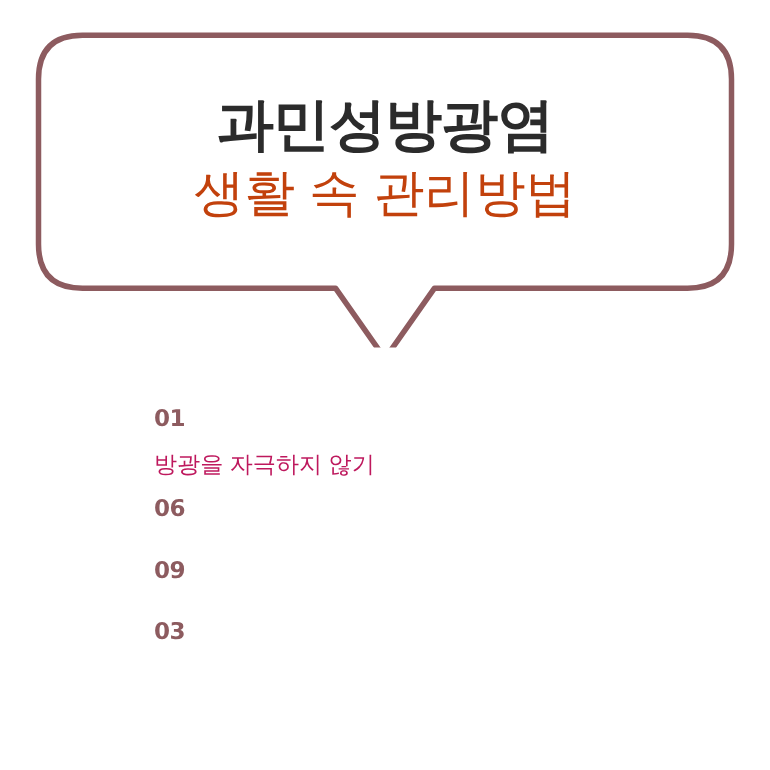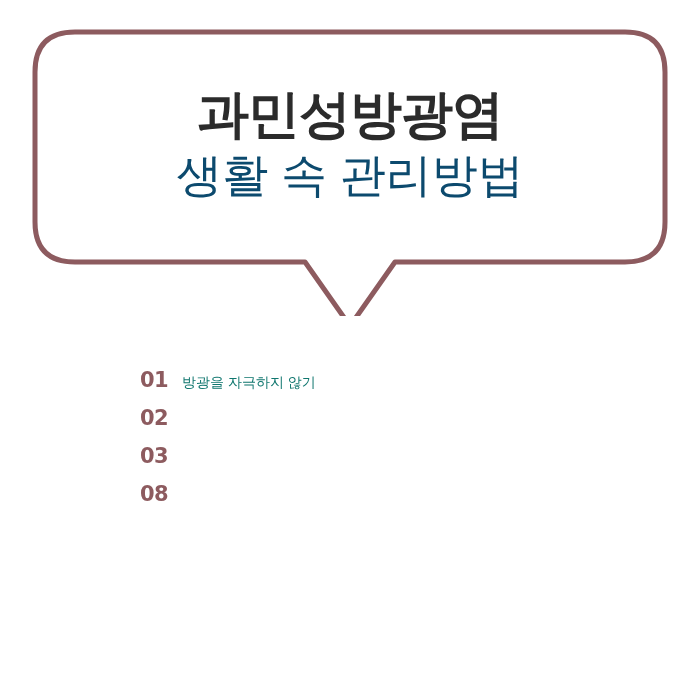--- a/index.html
+++ b/index.html
@@ -54,21 +54,21 @@
     color: #2b2b2b;
     letter-spacing: -1px;
     line-height: 1.15;
     margin: 0 0 4px 0;
     white-space: nowrap;
   }
   .title-sub {
     font-family: "Liberation Sans", sans-serif;
     font-size: 46px;
     font-weight: normal;
-    color: #0c4a6e;
+    color: #c2410c;
     letter-spacing: 0px;
     line-height: 1.2;
     margin: 0;
     white-space: nowrap;
   }
 
   
   .list {
     position: absolute;
     left: 0;
@@ -76,34 +76,35 @@
     width: 700px;
   }
   .list-inner {
     width: 420px;
     margin: 0 auto;
   }
   .list-item {
     display: flex;
     align-items: baseline;
     margin-bottom: 14px;
+    flex-direction: column;
   }
   .item-num {
     font-family: "DejaVu Sans", sans-serif;
     font-size: 21px;
     font-weight: bold;
     color: #8d5b5f;
     width: 42px;
     flex: 0 0 42px;
     letter-spacing: -0.5px;
   }
   .item-text {
     font-family: "Liberation Sans", sans-serif;
-    font-size: 14px;
-    color: #0f766e;
+    font-size: 21px;
+    color: #be185d;
     line-height: 1.25;
     white-space: nowrap;
   }
 </style>
 </head>
 <body>
 
 <div class="card">
 
   <div class="bubble-wrap">
@@ -130,28 +131,28 @@
   <div class="list">
     <div class="list-inner">
 
       <div class="list-item">
         <span class="item-num">01</span>
         <span class="item-text">방광을 자극하지 않기</span>
       </div>
 
 
       <div class="list-item">
-        <span class="item-num">02</span>
+        <span class="item-num">06</span>
       </div>
 
       <div class="list-item">
-        <span class="item-num">03</span>
+        <span class="item-num">09</span>
       </div>
 
 
       <div class="list-item">
-        <span class="item-num">08</span>
+        <span class="item-num">03</span>
       </div>
 
     </div>
   </div>
 
 </div>
 
 </body></html>

